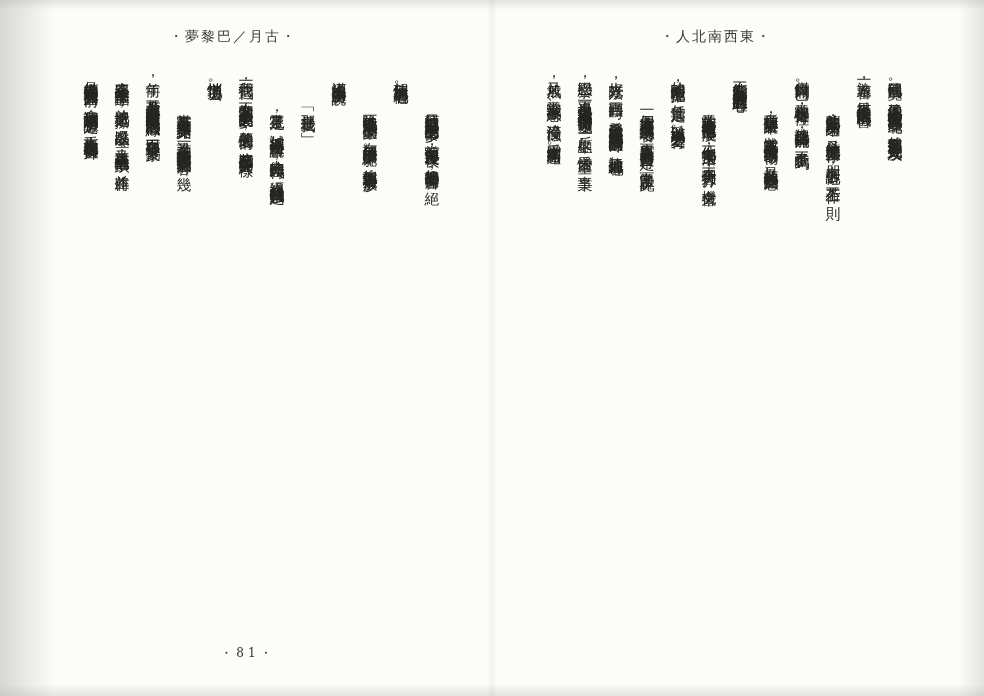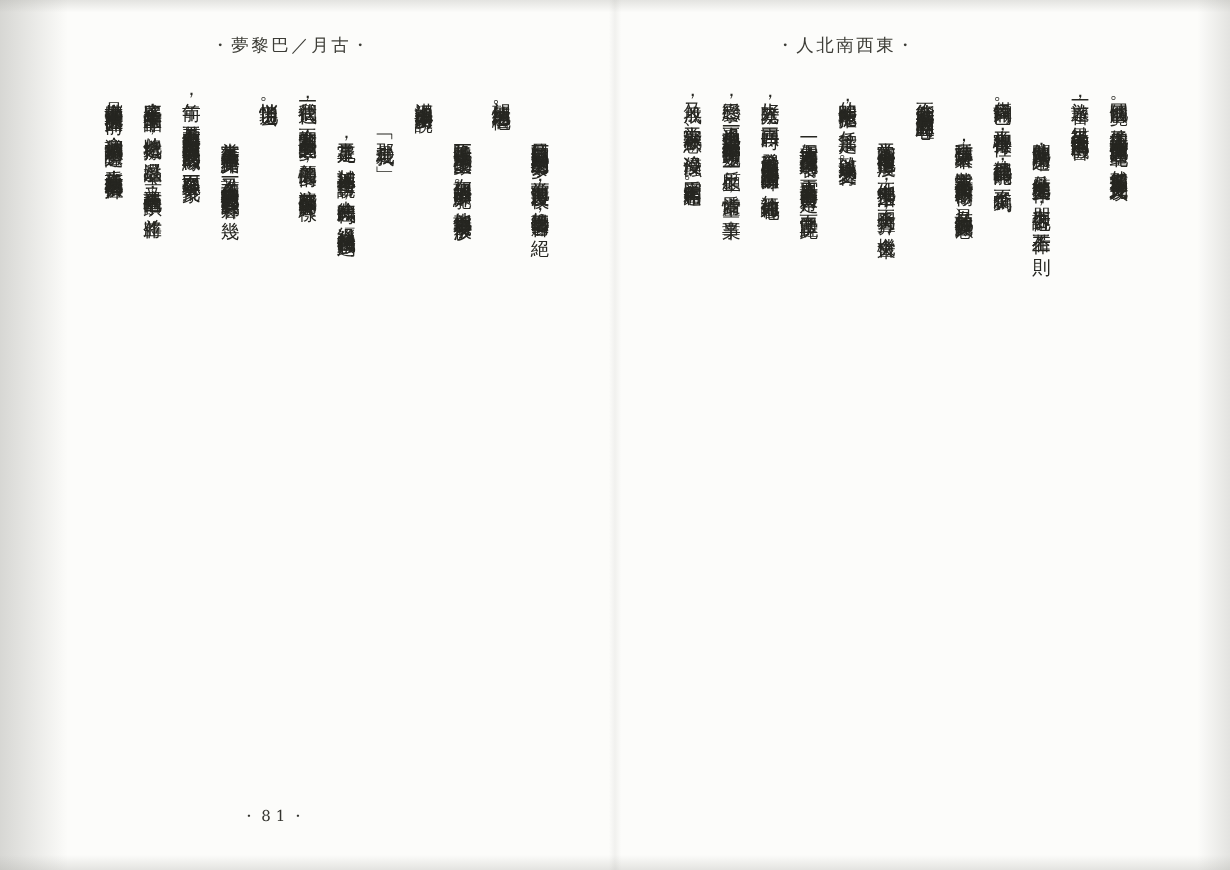--- a/index.html
+++ b/index.html
@@ -20,36 +20,36 @@
   .edge-right{right:0;top:0;bottom:0;width:26px;
     background:linear-gradient(270deg,rgba(170,170,165,.30),rgba(170,170,165,0));}
   .gutter{left:487px;top:0;bottom:0;width:10px;
     background:linear-gradient(90deg,rgba(160,160,155,0),rgba(160,160,155,.12),rgba(160,160,155,0));}
 
   .running-header{
     position:absolute;top:28px;width:160px;text-align:center;
     font-size:14px;letter-spacing:2px;color:#3c3c36;
     font-family:"DejaVu Serif","Liberation Serif",serif;
   }
-  .header-right{left:597px;}
+  .header-right{left:636px;}
   .header-left{left:153px;}
 
   .vbody{
     position:absolute;top:70px;height:578px;
     display:flex;flex-direction:row-reverse;align-items:flex-start;
   }
   .vbody-right{left:538px;}
   .vbody-left{left:75px;}
   .vline{
     writing-mode:vertical-rl;text-orientation:mixed;
     height:578px;line-height:31px;font-size:15px;letter-spacing:1px;
     white-space:pre;color:#262621;
   }
   .page-number{
-    position:absolute;top:645px;left:193px;width:110px;
+    position:absolute;top:645px;left:193px;width:110px;text-align:center;
     font-size:12px;letter-spacing:4px;color:#33332e;
   }
 </style>
 </head>
 <body>
 
 <div class="scan">
   <div class="edge edge-left"></div>
   <div class="edge edge-top"></div>
   <div class="edge edge-bottom"></div>

